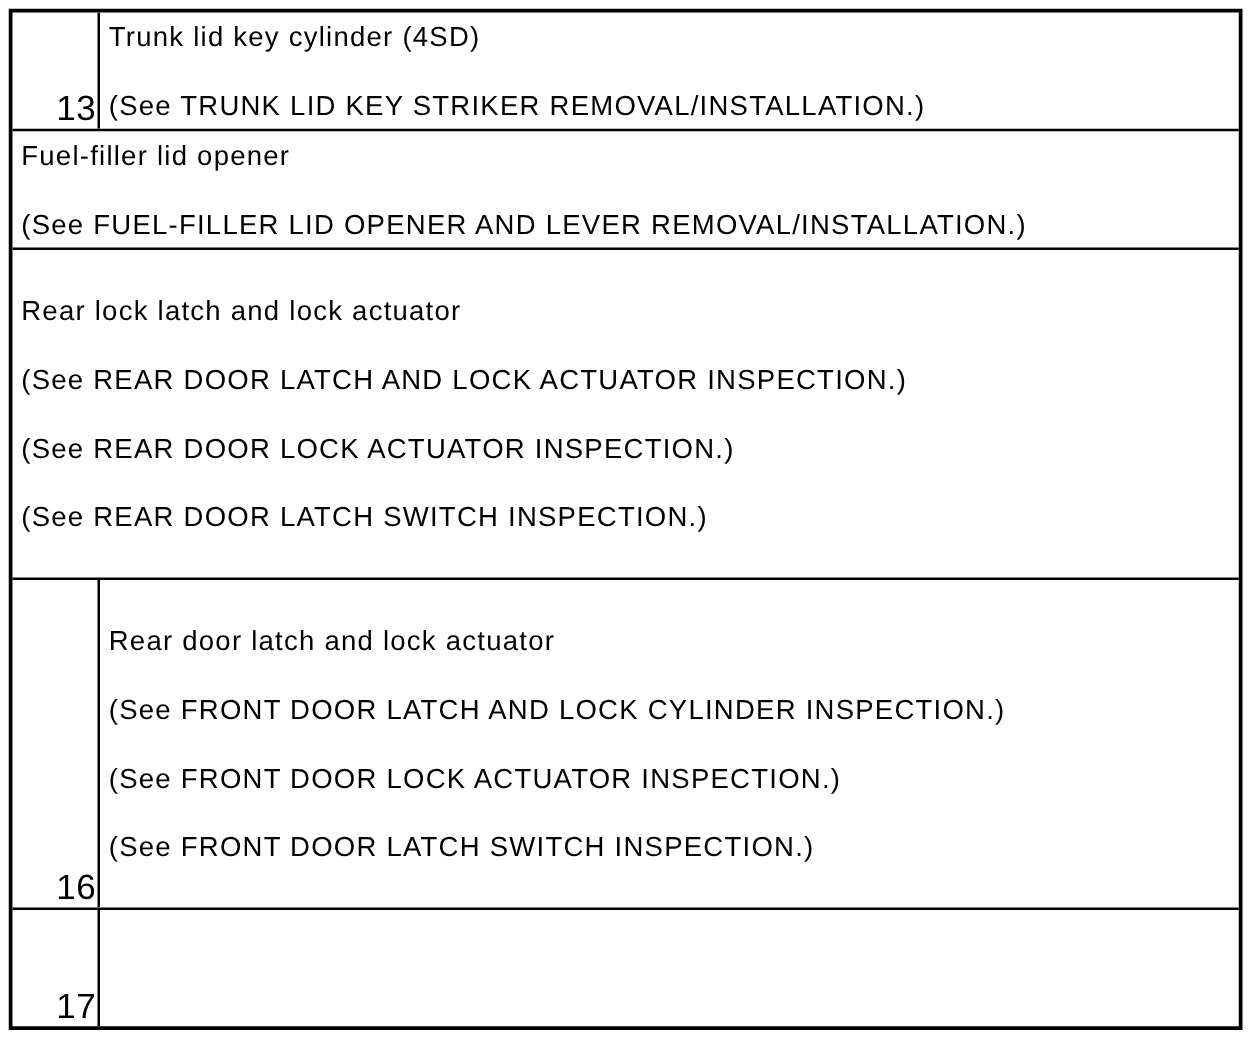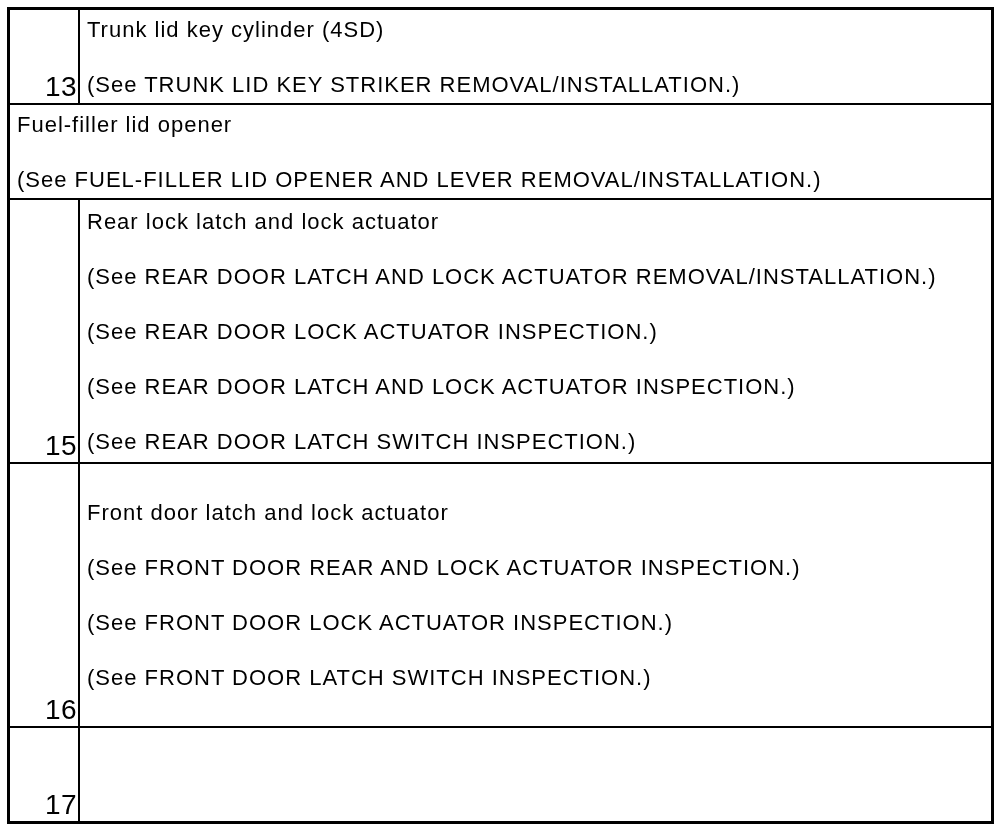--- a/index.html
+++ b/index.html
@@ -82,39 +82,35 @@
   </div>
 
   <div class="t-row lines-2">
     <div class="desc-cell">
           <p class="desc-line">Fuel-filler lid opener</p>
           <p class="desc-line">(See FUEL-FILLER LID OPENER AND LEVER REMOVAL/INSTALLATION.)</p>
         </div>
   </div>
 
   <div class="t-row lines-5">
-    <div class="num-cell">
-      <span>15</span>
-    </div>
     <div class="desc-cell">
           <p class="desc-line">Rear lock latch and lock actuator</p>
-          <p class="desc-line">(See REAR DOOR LATCH AND LOCK ACTUATOR REMOVAL/INSTALLATION.)</p>
+          <p class="desc-line">(See REAR DOOR LATCH AND LOCK ACTUATOR INSPECTION.)</p>
           <p class="desc-line">(See REAR DOOR LOCK ACTUATOR INSPECTION.)</p>
-          <p class="desc-line">(See REAR DOOR LATCH AND LOCK ACTUATOR INSPECTION.)</p>
           <p class="desc-line">(See REAR DOOR LATCH SWITCH INSPECTION.)</p>
         </div>
   </div>
 
   <div class="t-row lines-5">
     <div class="num-cell">
       <span>16</span>
     </div>
     <div class="desc-cell">
-          <p class="desc-line">Front door latch and lock actuator</p>
-          <p class="desc-line">(See FRONT DOOR REAR AND LOCK ACTUATOR INSPECTION.)</p>
+          <p class="desc-line">Rear door latch and lock actuator</p>
+          <p class="desc-line">(See FRONT DOOR LATCH AND LOCK CYLINDER INSPECTION.)</p>
           <p class="desc-line">(See FRONT DOOR LOCK ACTUATOR INSPECTION.)</p>
           <p class="desc-line">(See FRONT DOOR LATCH SWITCH INSPECTION.)</p>
         </div>
   </div>
 
   <div class="t-row lines-2">
     <div class="num-cell">
       <span>17</span>
     </div>
     <div class="desc-cell">

